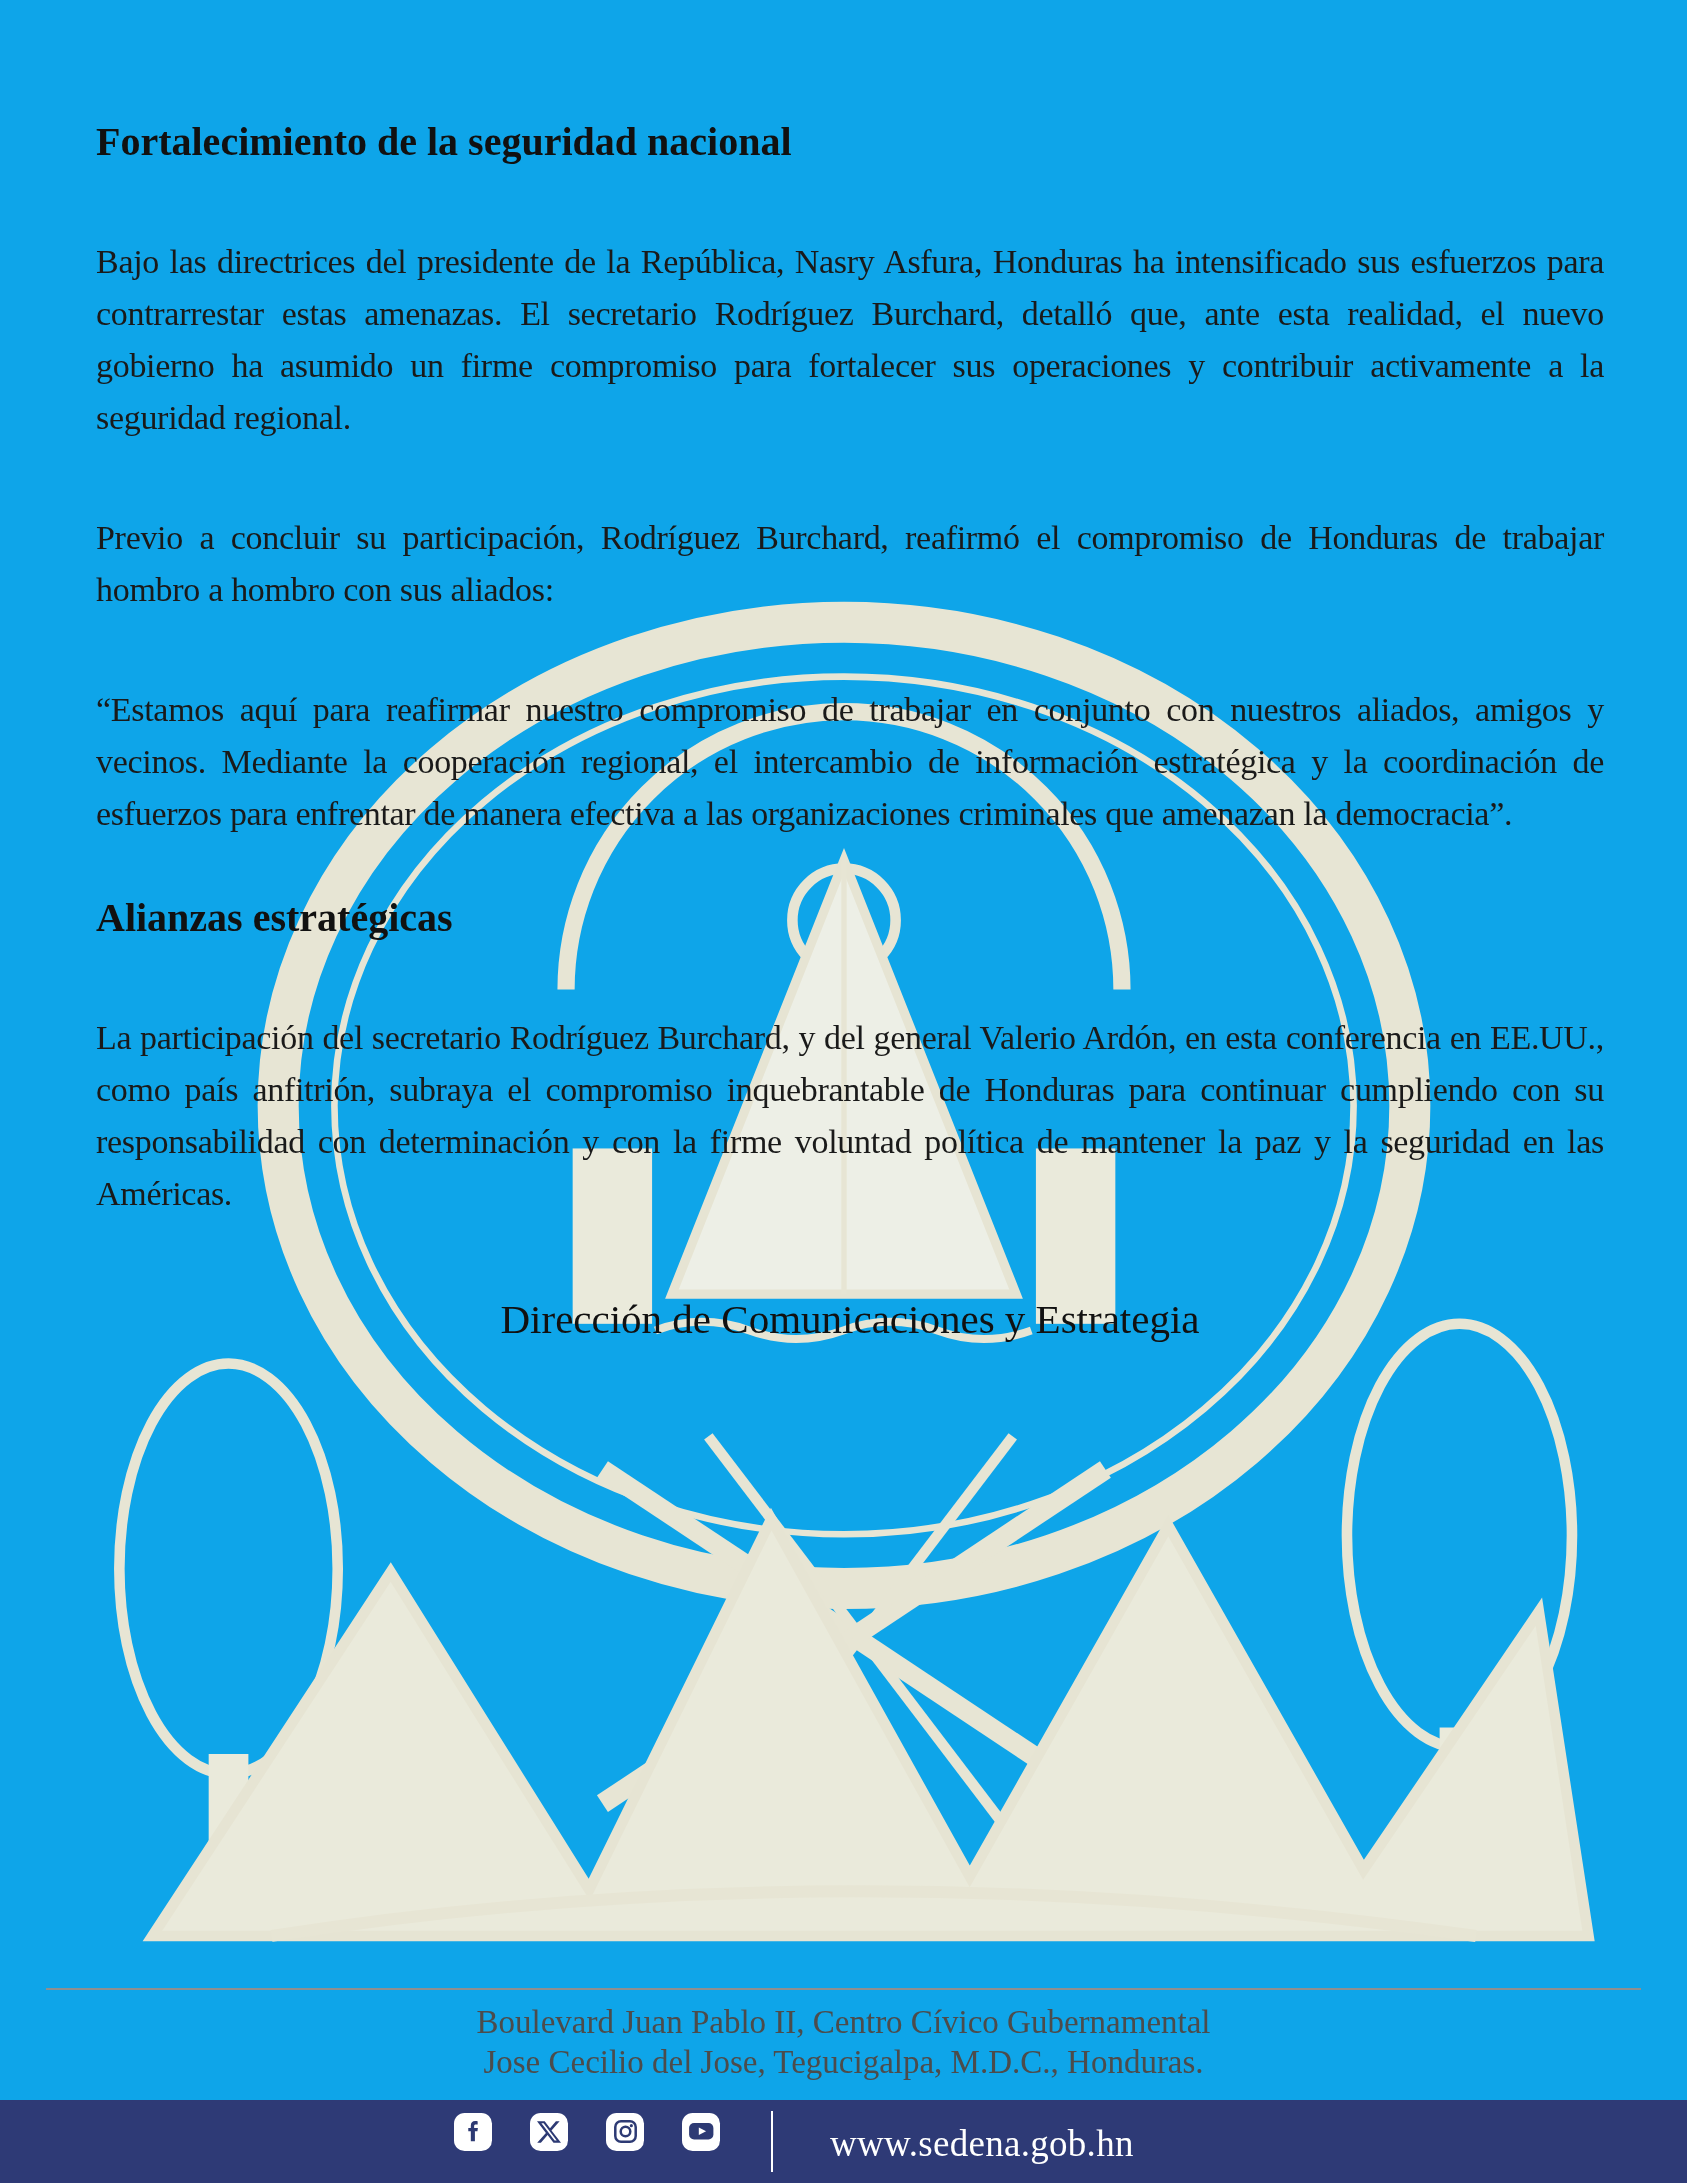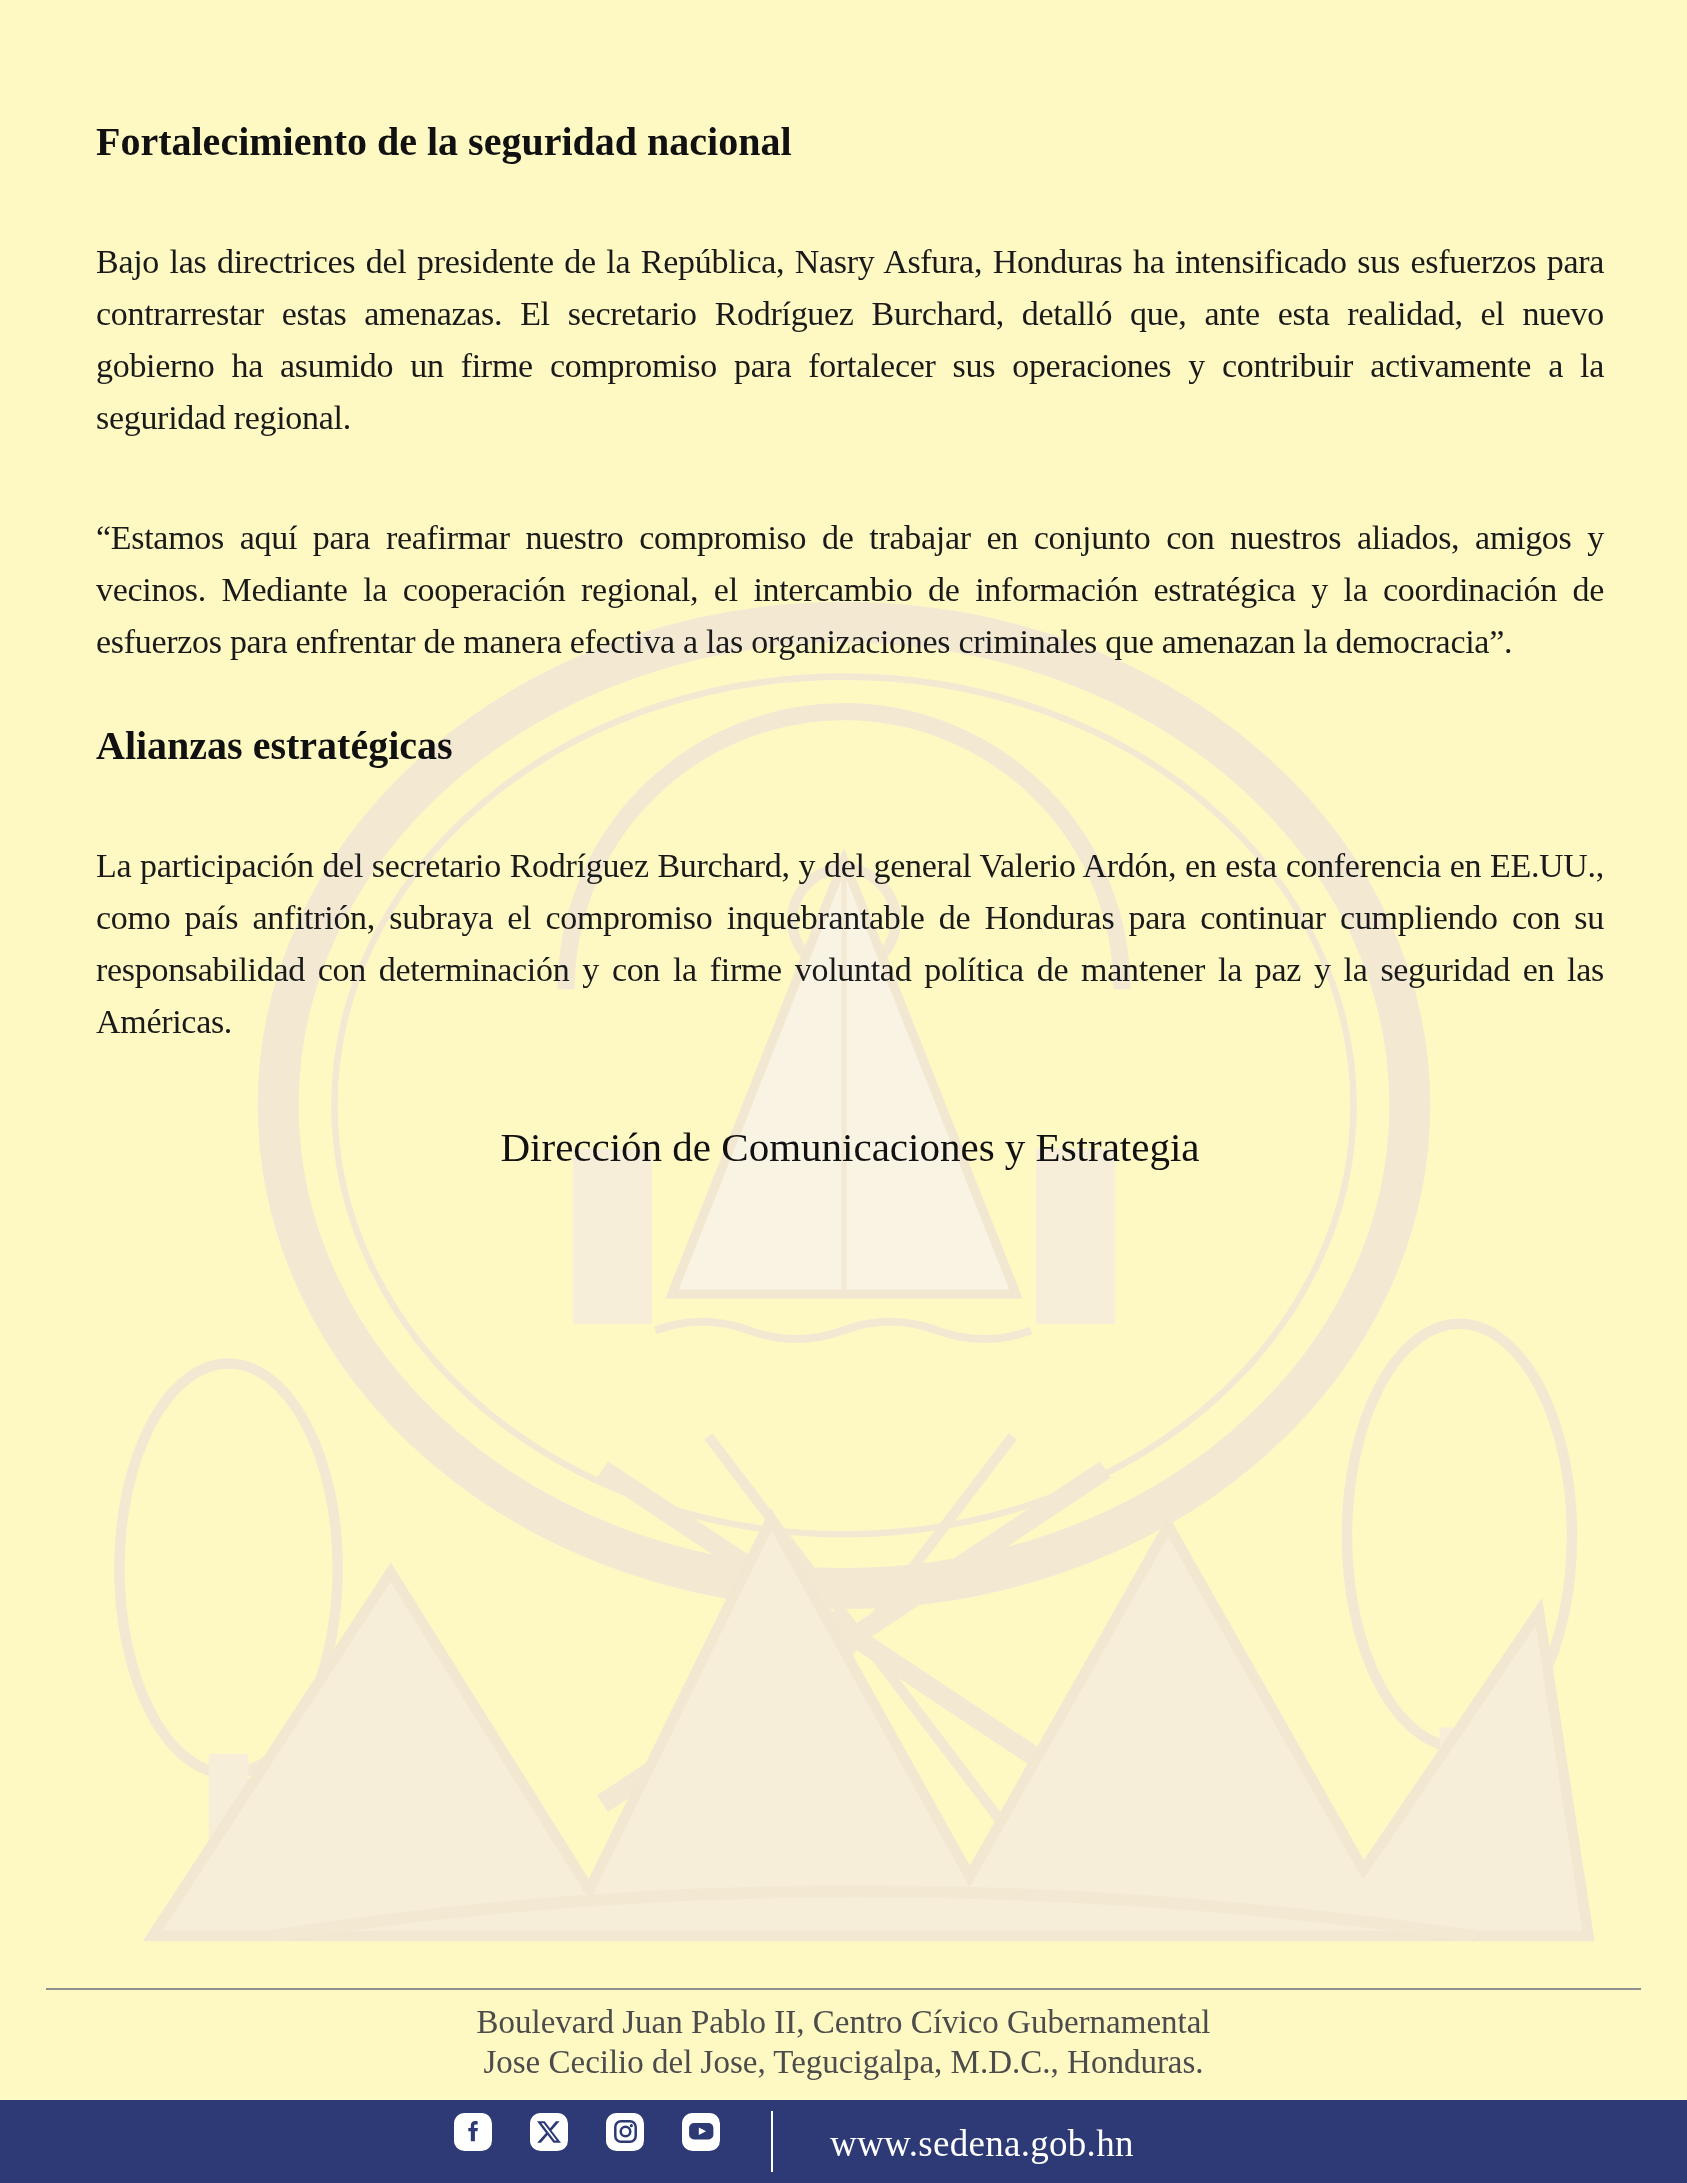--- a/index.html
+++ b/index.html
@@ -1,20 +1,20 @@
 <!DOCTYPE html>
 <html style="font-size:10.6px"><head>
 <meta charset="utf-8">
 <style>
   html, body { margin:0; padding:0; background:#e8e8e8; }
   .page {
     position:relative;
     width:1687px; height:2183px;
     margin:0 auto;
-    background:#fef9c3;
+    background:#0ea5e9;
     overflow:hidden;
     font-family:"Liberation Serif","DejaVu Serif",serif;
   }
 
   
   .watermark {
     position:absolute; left:73px; top:576px; z-index:0;
     pointer-events:none;
   }
 
@@ -113,20 +113,21 @@
       <path class="wm-stroke" d="M 1420 1300 L 960 1905" stroke-width="16"></path>
 
       <path class="wm-fill2" d="M 120 2055 L 480 1505 L 780 1985 L 1055 1425 L 1355 1965 L 1655 1435 L 1950 1955 L 2215 1565 L 2290 2055 Z" stroke="#f2e8d2" stroke-width="16"></path>
       <path class="wm-stroke" d="M 300 2055 Q 1165 1920 2120 2055" stroke-width="18"></path>
     </g>
   </svg>
 
   <main class="content">
     <h2 class="doc-heading">Fortalecimiento de la seguridad nacional</h2>
     <p class="doc-para">Bajo las directrices del presidente de la República, Nasry Asfura, Honduras ha intensificado sus esfuerzos para contrarrestar estas amenazas. El secretario Rodríguez Burchard, detalló que, ante esta realidad, el nuevo gobierno ha asumido un firme compromiso para fortalecer sus operaciones y contribuir activamente a la seguridad regional.</p>
+    <p class="doc-para">Previo a concluir su participación, Rodríguez Burchard, reafirmó el compromiso de Honduras de trabajar hombro a hombro con sus aliados:</p>
     <p class="doc-para">“Estamos aquí para reafirmar nuestro compromiso de trabajar en conjunto con nuestros aliados, amigos y vecinos. Mediante la cooperación regional, el intercambio de información estratégica y la coordinación de esfuerzos para enfrentar de manera efectiva a las organizaciones criminales que amenazan la democracia”.</p>
     <h2 class="doc-heading">Alianzas estratégicas</h2>
     <p class="doc-para">La participación del secretario Rodríguez Burchard, y del general Valerio Ardón, en esta conferencia en EE.UU., como país anfitrión, subraya el compromiso inquebrantable de Honduras para continuar cumpliendo con su responsabilidad con determinación y con la firme voluntad política de mantener la paz y la seguridad en las Américas.</p>
     <div class="signature">Dirección de Comunicaciones y Estrategia</div>
   </main>
 
   <div class="footer-rule"></div>
 
   <div class="address">
     <div>Boulevard Juan Pablo II, Centro Cívico Gubernamental</div>

